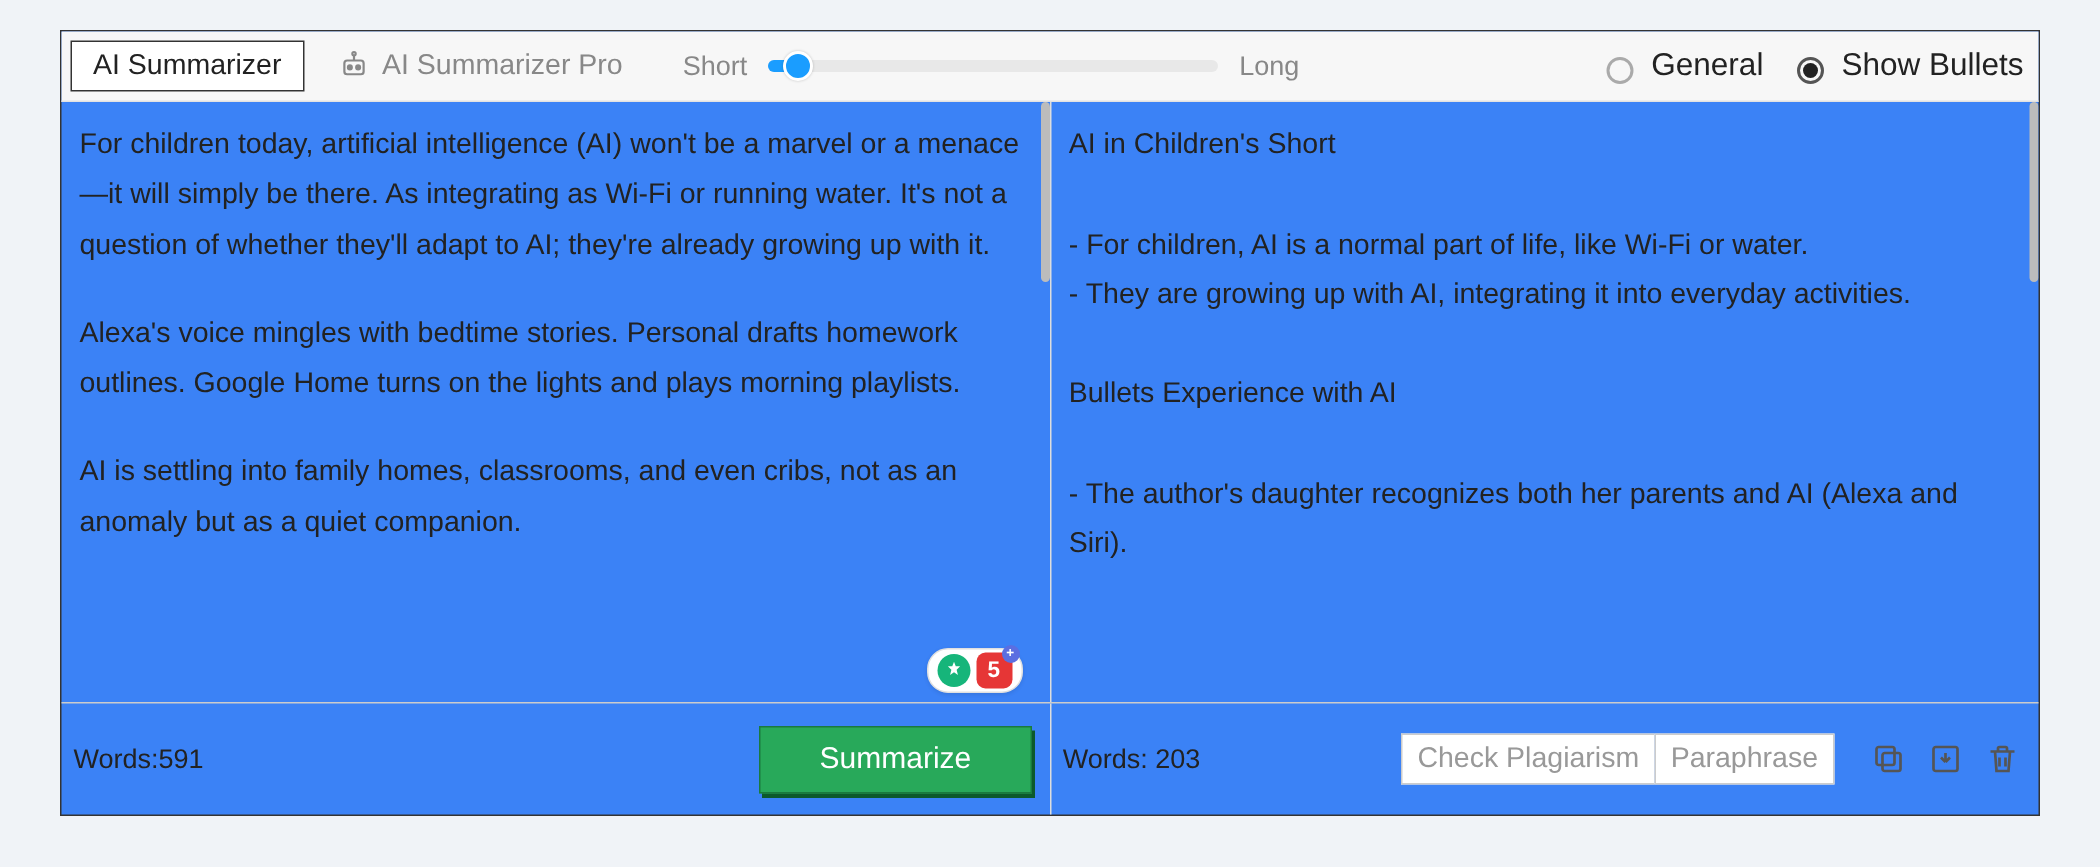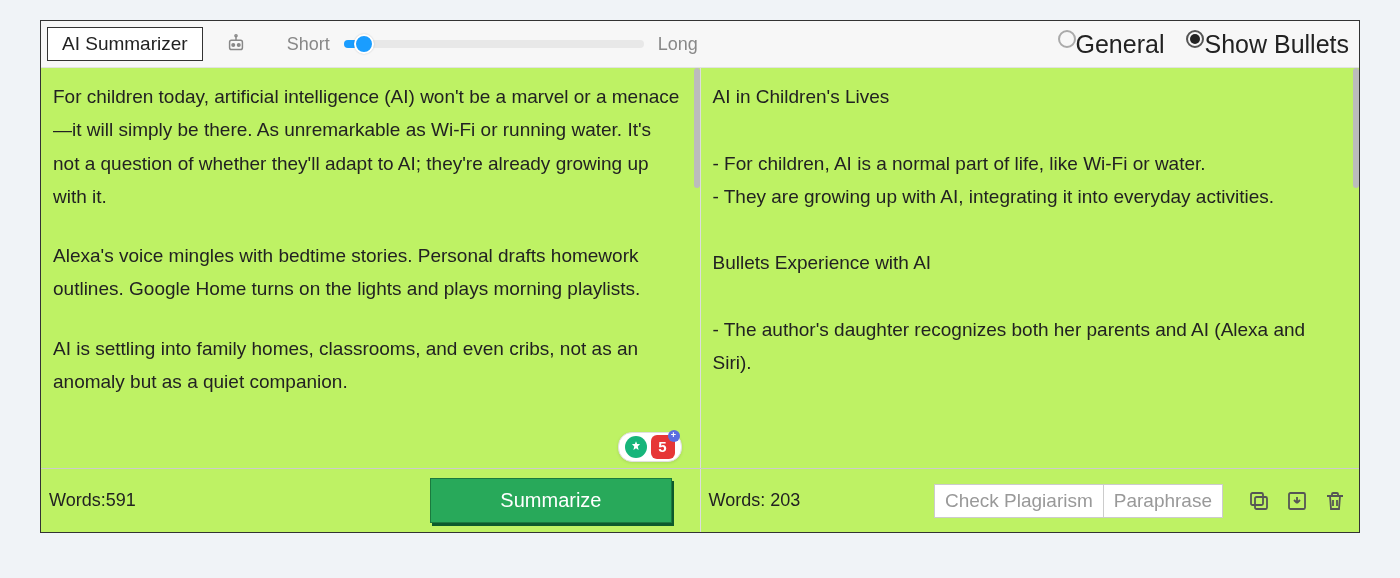--- a/index.html
+++ b/index.html
@@ -6,21 +6,21 @@
   body {
     font-family: Arial, Helvetica, sans-serif;
     background: #f0f3f7;
     padding: 20px 40px;
     font-size: 18px;
     color: #222;
   }
   .app {
     width: 1320px;
     border: 1px solid #333;
-    background: #bef264;
+    background: #3b82f6;
     margin: 0 auto;
   }
   .toolbar {
     display: flex;
     align-items: center;
     padding: 6px 10px 6px 6px;
     background: #f7f7f7;
     border-bottom: 1px solid #e2e2e2;
     gap: 12px;
   }
@@ -83,23 +83,23 @@
     box-shadow: 0 0 2px rgba(0,0,0,0.2);
   }
   .flex-grow { flex: 1; }
   .radio-group {
     display: flex;
     align-items: center;
     gap: 22px;
   }
   .radio-item {
     display: flex;
-    align-items: flex-start;
-    gap: 0;
-    font-size: 25px;
+    align-items: flex-end;
+    gap: 12px;
+    font-size: 21px;
     cursor: pointer;
   }
   .radio-circle {
     width: 18px;
     height: 18px;
     border: 2px solid #555;
     border-radius: 50%;
     display: flex;
     align-items: center;
     justify-content: center;
@@ -168,41 +168,41 @@
   .badge-red-plus {
     position:absolute;
     top:-5px; right:-5px;
     width:12px;height:12px;border-radius:50%;
     background:#5b6ee1;color:#fff;font-size:9px;
     display:flex;align-items:center;justify-content:center;
   }
   .footer {
     display: flex;
     border-top: 1px solid #ccc;
-    height: 64px;
+    height: 75px;
   }
   .footer-left, .footer-right {
     flex: 1;
     display: flex;
     align-items: center;
     padding: 0 8px;
     gap: 10px;
   }
   .footer-left { border-right: 1px solid #ddd; }
   .word-count { font-size: 18px; }
   .btn-summarize {
     margin-left: auto;
     background: #28a95a;
     color: #fff;
     border: 1px solid #1a7a3e;
-    padding: 10px 69px;
+    padding: 10px 39px;
     font-size: 20px;
     cursor: pointer;
     box-shadow: 2px 3px 0 #0c5a2c;
-    margin-right: 20px;
+    margin-right: 4px;
   }
   .btn-gray {
     border: 1px solid #ccc;
     background: #fff;
     color: #999;
     padding: 5px 10px;
     font-size: 19px;
     cursor: pointer;
   }
   .footer-right .btn-group {
@@ -234,20 +234,21 @@
     <div class="tab-pro">
       <span class="pro-icon">
         <svg viewBox="0 0 24 24" fill="none" stroke="currentColor" stroke-width="1.6">
           <rect x="5" y="8" width="14" height="10" rx="2"></rect>
           <circle cx="9" cy="13" r="1.4" fill="currentColor"></circle>
           <circle cx="15" cy="13" r="1.4" fill="currentColor"></circle>
           <line x1="12" y1="4" x2="12" y2="8"></line>
           <circle cx="12" cy="3" r="1.2"></circle>
         </svg>
       </span>
+      <span>AI Summarizer Pro</span>
     </div>
 
     <div class="slider-wrap">
       <span class="slider-label">Short</span>
       <div class="slider-track">
         <div class="slider-fill"></div>
         <div class="slider-thumb"></div>
       </div>
       <span class="slider-label">Long</span>
     </div>
@@ -263,40 +264,40 @@
         <span class="radio-circle">
             <span class="radio-dot"></span>
           </span>
         <span>Show Bullets</span>
       </div>
     </div>
   </div>
 
   <div class="panes">
     <div class="pane pane-left">
-      <div class="para">For children today, artificial intelligence (AI) won't be a marvel or a menace—it will simply be there. As unremarkable as Wi-Fi or running water. It's not a question of whether they'll adapt to AI; they're already growing up with it.</div>
+      <div class="para">For children today, artificial intelligence (AI) won't be a marvel or a menace—it will simply be there. As integrating as Wi-Fi or running water. It's not a question of whether they'll adapt to AI; they're already growing up with it.</div>
       <div class="para">Alexa's voice mingles with bedtime stories. Personal drafts homework outlines. Google Home turns on the lights and plays morning playlists.</div>
       <div class="para">AI is settling into family homes, classrooms, and even cribs, not as an anomaly but as a quiet companion.</div>
 
       <div class="floating-badges">
         <div class="badge-green">
           <svg width="14" height="14" viewBox="0 0 24 24" fill="#fff">
               <path d="M12 2l2 5h5l-4 4 1.5 6L12 14l-4.5 3L9 11 5 7h5z"></path>
             </svg>
         </div>
         <div class="badge-red">
           <span>5</span>
           <span class="badge-red-plus">+</span>
         </div>
       </div>
       <div class="scroll-indicator"></div>
     </div>
 
     <div class="pane">
-      <div>AI in Children's Lives</div>
+      <div>AI in Children's Short</div>
       <div>&nbsp;</div>
       <div>- For children, AI is a normal part of life, like Wi-Fi or water.</div>
       <div>- They are growing up with AI, integrating it into everyday activities.</div>
       <div>&nbsp;</div>
       <div>Bullets Experience with AI</div>
       <div>&nbsp;</div>
       <div>- The author's daughter recognizes both her parents and AI (Alexa and Siri).</div>
       <div class="scroll-indicator"></div>
     </div>
   </div>

